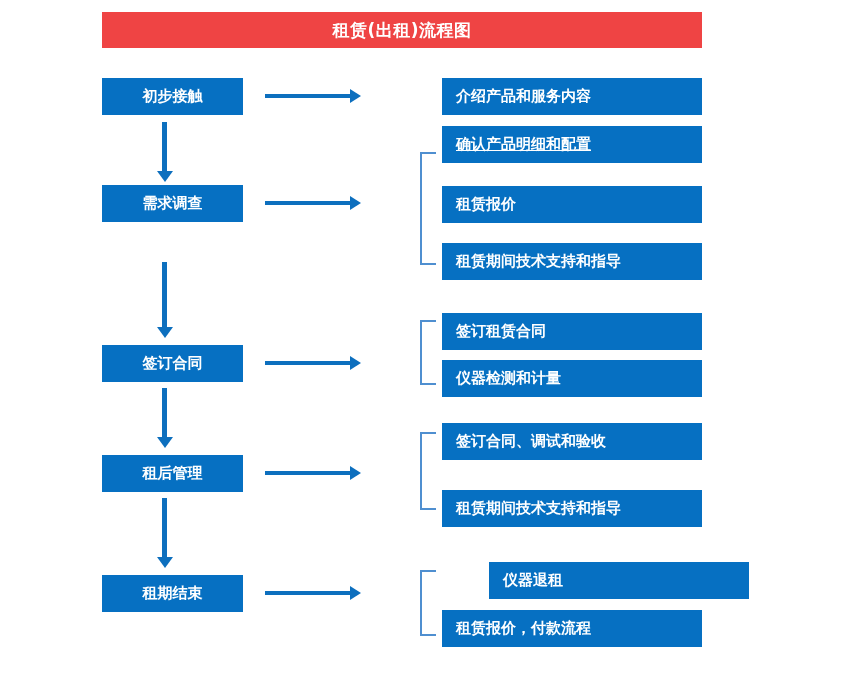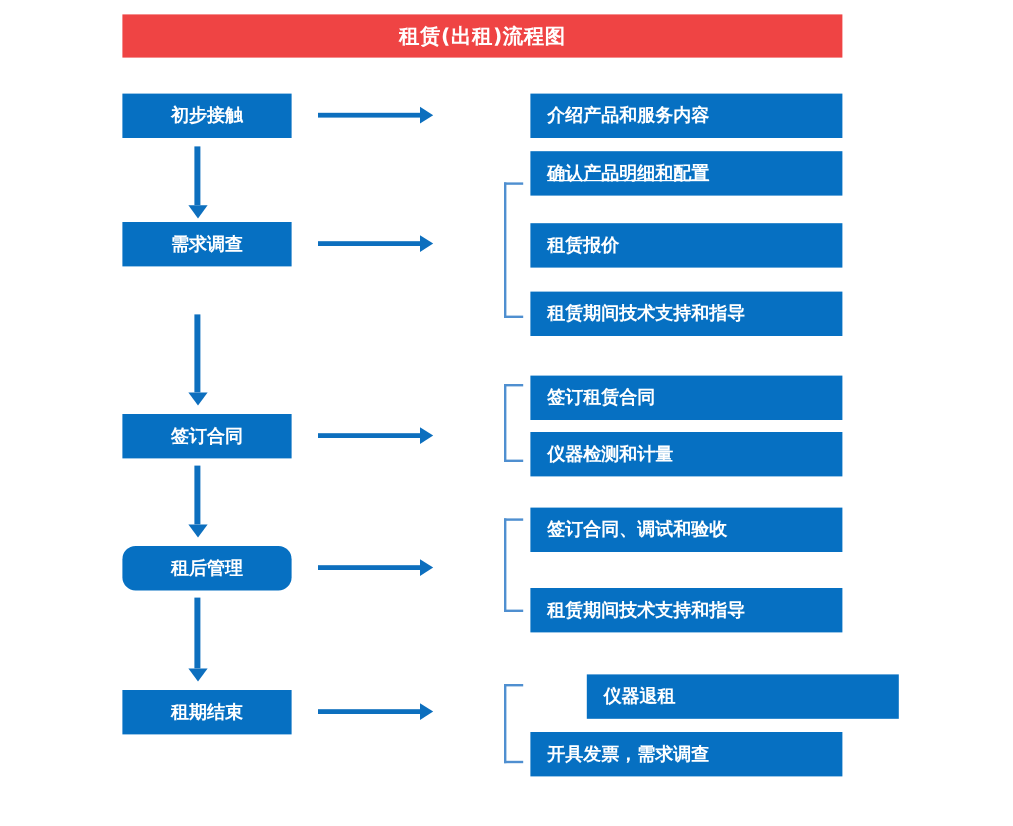--- a/index.html
+++ b/index.html
@@ -148,36 +148,36 @@
   </div>
   <div class="bracket" style="left:420px; top:320px; height:65px;"></div>
   <div class="node right" style="top:313px;">签订租赁合同</div>
   <div class="node right" style="top:360px;">仪器检测和计量</div>
 
   <div class="v-arrow" style="left:157px; top:388px; height:60px;">
     <div class="shaft" style="height:49px;"></div>
     <div class="head" style="top:49px;"></div>
   </div>
 
-  <div class="node left" style="top:455px;border-radius:11px;">租后管理</div>
+  <div class="node left" style="top:455px;">租后管理</div>
   <div class="h-arrow" style="left:265px; top:466px; width:96px;">
     <div class="shaft" style="width:85px;"></div>
     <div class="head" style="left:85px;"></div>
   </div>
   <div class="bracket" style="left:420px; top:432px; height:78px;"></div>
   <div class="node right" style="top:423px;">签订合同、调试和验收</div>
   <div class="node right" style="top:490px;">租赁期间技术支持和指导</div>
 
   <div class="v-arrow" style="left:157px; top:498px; height:70px;">
     <div class="shaft" style="height:59px;"></div>
     <div class="head" style="top:59px;"></div>
   </div>
 
   <div class="node left" style="top:575px;">租期结束</div>
   <div class="h-arrow" style="left:265px; top:586px; width:96px;">
     <div class="shaft" style="width:85px;"></div>
     <div class="head" style="left:85px;"></div>
   </div>
   <div class="bracket" style="left:420px; top:570px; height:66px;"></div>
   <div class="node right" style="top:562px;margin-left:47px;">仪器退租</div>
-  <div class="node right" style="top:610px;">开具发票，需求调查</div>
+  <div class="node right" style="top:610px;">租赁报价，付款流程</div>
 
 </div>
 
 </body></html>

